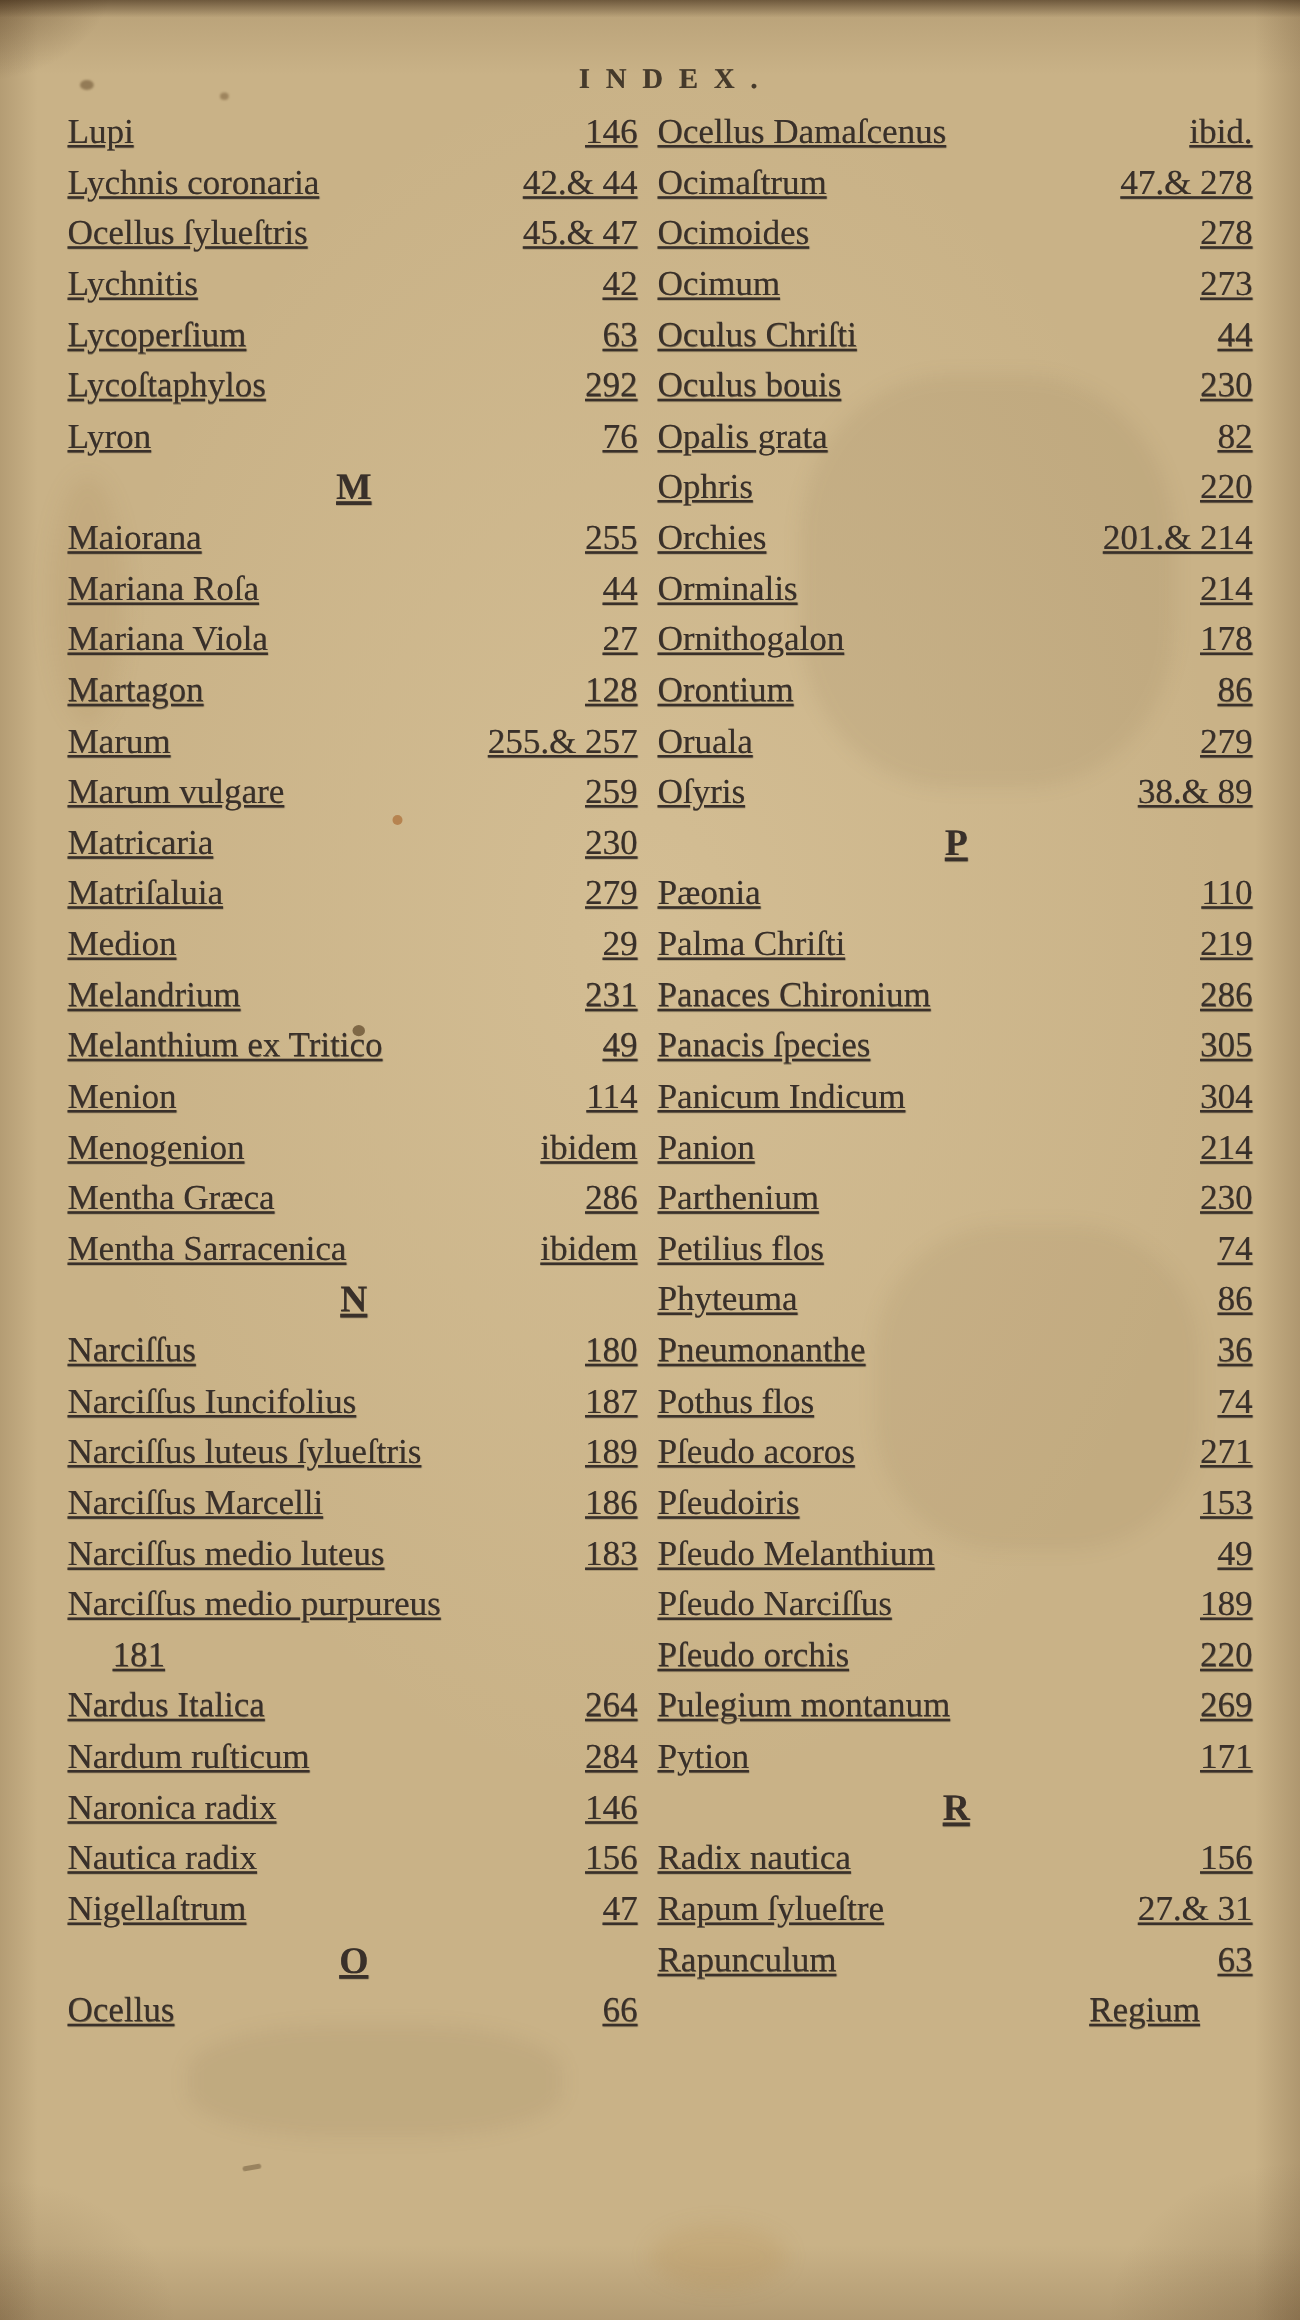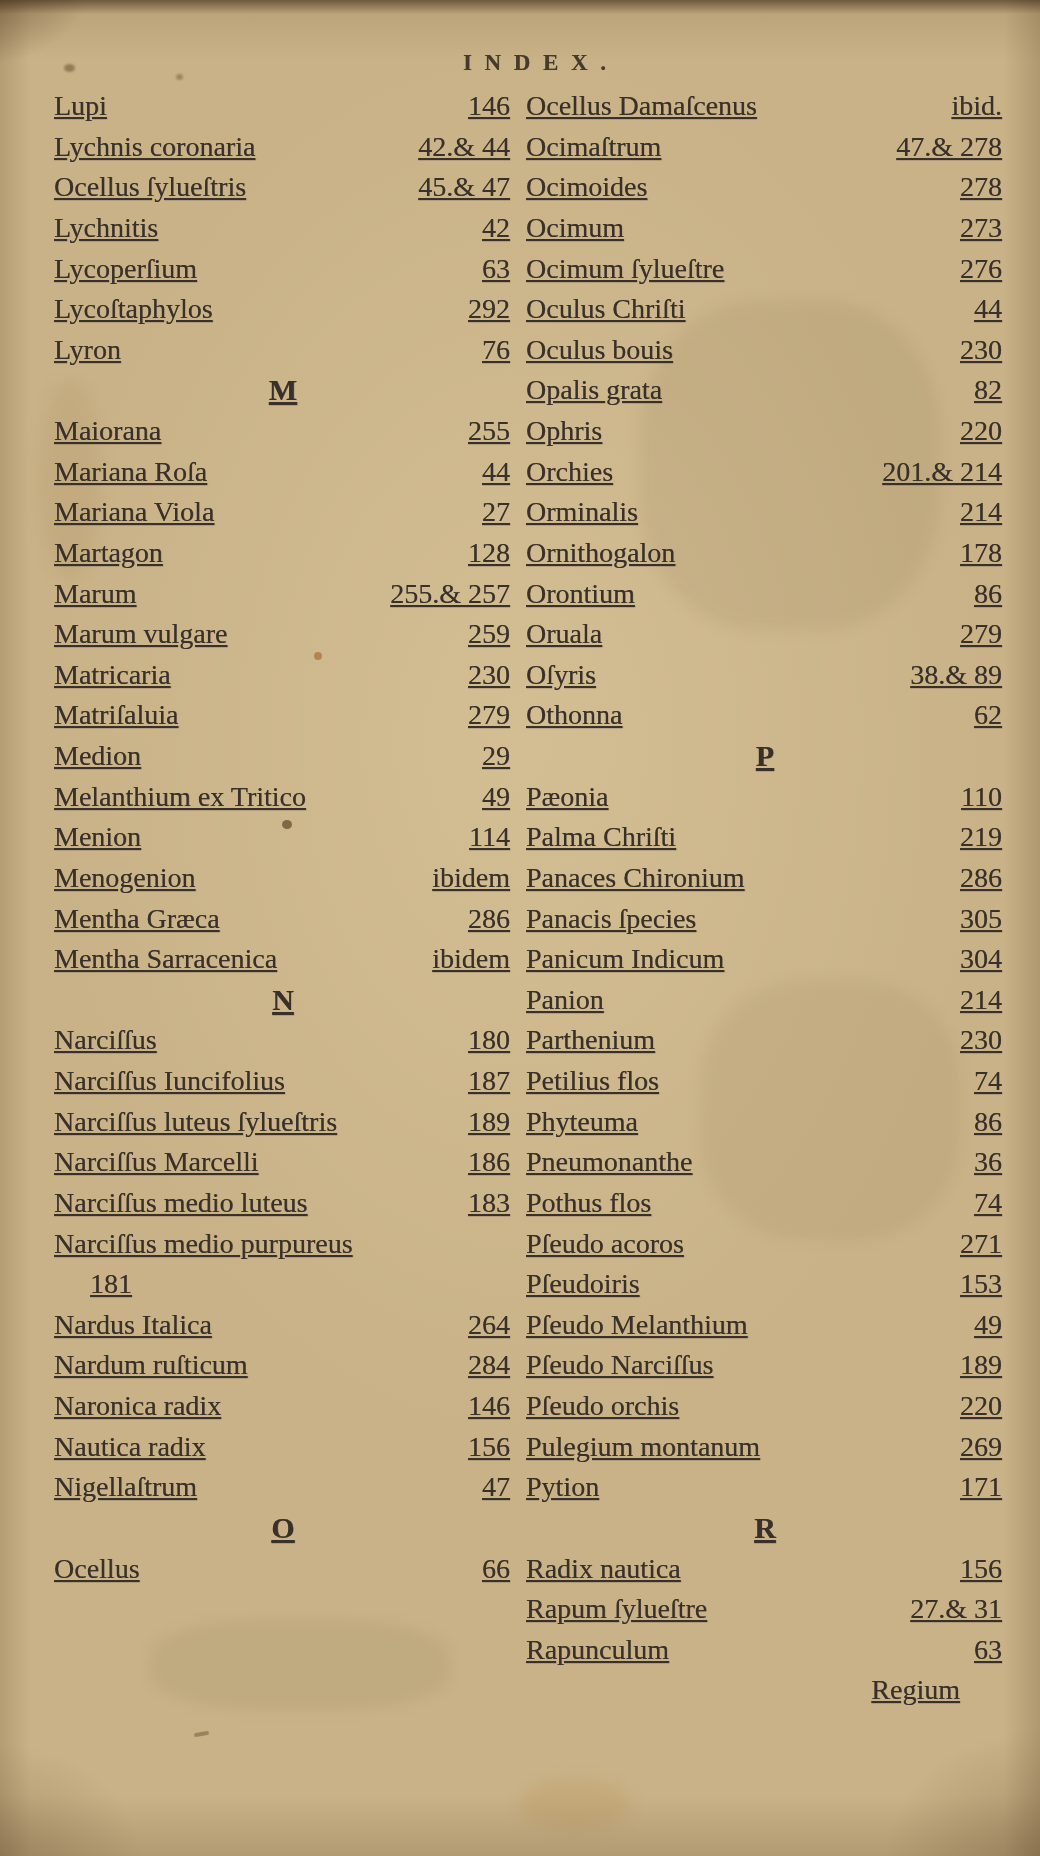--- a/index.html
+++ b/index.html
@@ -136,20 +136,24 @@
       </div>
       <div class="line entry">
         <span class="name">Matriſaluia</span>
         <span class="pnum">279</span>
       </div>
       <div class="line entry">
         <span class="name">Medion</span>
         <span class="pnum">29</span>
       </div>
       <div class="line entry">
+        <span class="name">Melandrium</span>
+        <span class="pnum">231</span>
+      </div>
+      <div class="line entry">
         <span class="name">Melanthium ex Tritico</span>
         <span class="pnum">49</span>
       </div>
       <div class="line entry">
         <span class="name">Menion</span>
         <span class="pnum">114</span>
       </div>
       <div class="line entry">
         <span class="name">Menogenion</span>
         <span class="pnum">ibidem</span>
@@ -226,24 +230,20 @@
       </div>
       <div class="line entry">
         <span class="name">Ocimoides</span>
         <span class="pnum">278</span>
       </div>
       <div class="line entry">
         <span class="name">Ocimum</span>
         <span class="pnum">273</span>
       </div>
       <div class="line entry">
-        <span class="name">Ocimum ſylueſtre</span>
-        <span class="pnum">276</span>
-      </div>
-      <div class="line entry">
         <span class="name">Oculus Chriſti</span>
         <span class="pnum">44</span>
       </div>
       <div class="line entry">
         <span class="name">Oculus bouis</span>
         <span class="pnum">230</span>
       </div>
       <div class="line entry">
         <span class="name">Opalis grata</span>
         <span class="pnum">82</span>
@@ -268,24 +268,20 @@
         <span class="name">Orontium</span>
         <span class="pnum">86</span>
       </div>
       <div class="line entry">
         <span class="name">Oruala</span>
         <span class="pnum">279</span>
       </div>
       <div class="line entry">
         <span class="name">Oſyris</span>
         <span class="pnum">38.&amp; 89</span>
-      </div>
-      <div class="line entry">
-        <span class="name">Othonna</span>
-        <span class="pnum">62</span>
       </div>
       <div class="line section"><span>P</span></div>
       <div class="line entry">
         <span class="name">Pæonia</span>
         <span class="pnum">110</span>
       </div>
       <div class="line entry">
         <span class="name">Palma Chriſti</span>
         <span class="pnum">219</span>
       </div>

